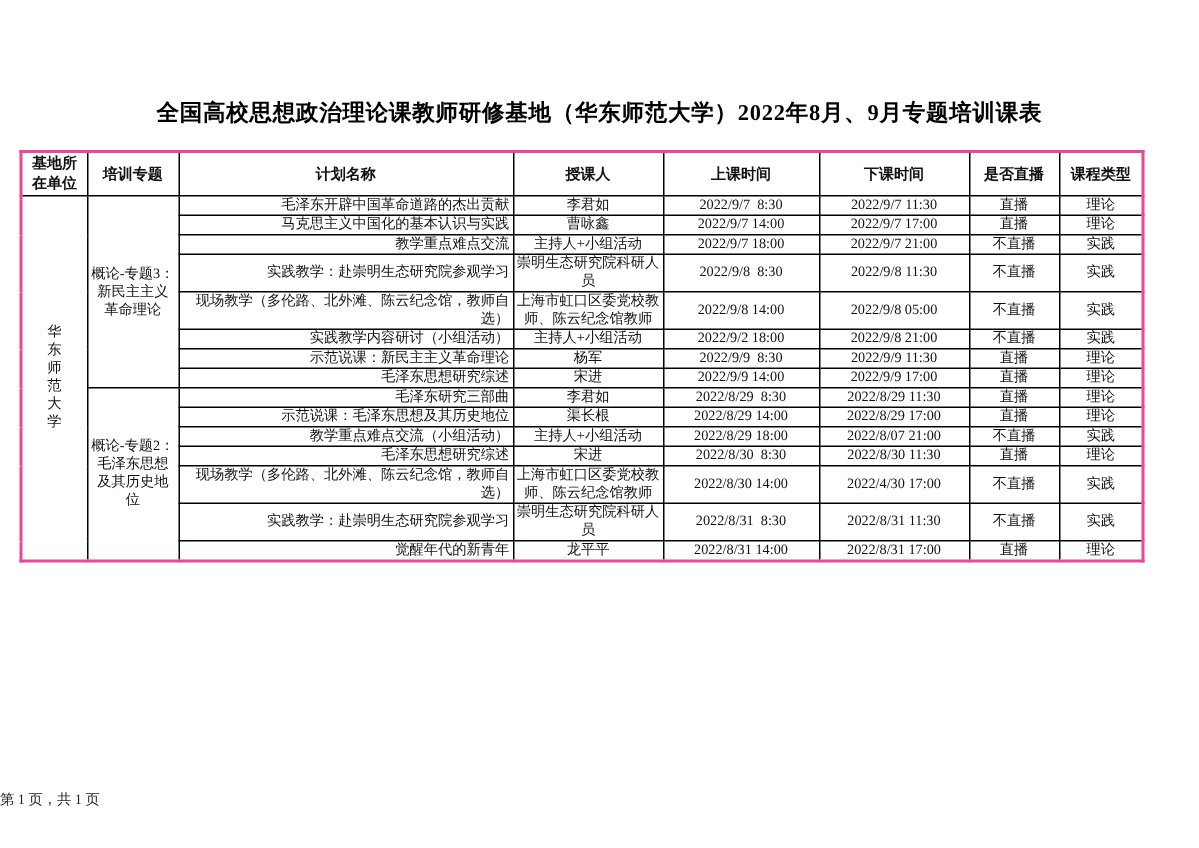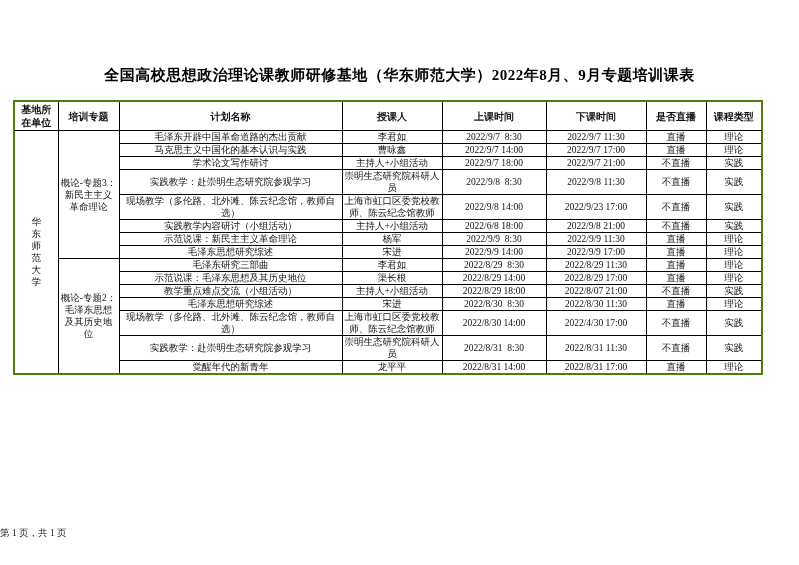--- a/index.html
+++ b/index.html
@@ -10,35 +10,35 @@
   }
   .sheet { position:relative; width:653px; height:565px; background:#ffffff; }
   .title {
     position:absolute; top:66px; left:0; width:799px;
     text-align:center; font-size:15px; font-weight:bold;
     letter-spacing:0.5px; color:#000;
   }
   table.schedule {
     position:absolute; left:13px; top:100px; width:748px;
     border-collapse:collapse; table-layout:fixed;
-    border:2px solid #4d7c0f;
+    border:2px solid #ec4899;
   }
   .schedule th, .schedule td {
     border:1px solid #000;
     font-size:9.5px; line-height:12px;
     padding:0 2px;
     text-align:center; vertical-align:middle;
     overflow:hidden;
     word-break:break-all;
   }
   .schedule th {
     font-weight:bold; font-size:10px; line-height:13px; height:28px;
   }
   .schedule td { height:12px; }
-  .schedule td.plan { text-align:center; }
+  .schedule td.plan { text-align:right; }
   .schedule td.time { white-space:pre; }
   .schedule td.unit { padding:0 16px;margin-top:20px; }
   .footer {
     position:absolute; top:527px; left:0; width:799px;
     font-size:9.5px; color:#222;
   }
 </style>
 </head>
 <body>
 
@@ -82,47 +82,47 @@
         </tr>
         <tr>
           <td class="plan">马克思主义中国化的基本认识与实践</td>
           <td>曹咏鑫</td>
           <td class="time">2022/9/7 14:00</td>
           <td class="time">2022/9/7 17:00</td>
           <td>直播</td>
           <td>理论</td>
         </tr>
         <tr>
-          <td class="plan">学术论文写作研讨</td>
+          <td class="plan">教学重点难点交流</td>
           <td>主持人+小组活动</td>
           <td class="time">2022/9/7 18:00</td>
           <td class="time">2022/9/7 21:00</td>
           <td>不直播</td>
           <td>实践</td>
         </tr>
         <tr>
           <td class="plan">实践教学：赴崇明生态研究院参观学习</td>
           <td>崇明生态研究院科研人员</td>
           <td class="time">2022/9/8  8:30</td>
           <td class="time">2022/9/8 11:30</td>
           <td>不直播</td>
           <td>实践</td>
         </tr>
         <tr>
           <td class="plan">现场教学（多伦路、北外滩、陈云纪念馆，教师自选）</td>
           <td>上海市虹口区委党校教师、陈云纪念馆教师</td>
           <td class="time">2022/9/8 14:00</td>
-          <td class="time">2022/9/23 17:00</td>
+          <td class="time">2022/9/8 05:00</td>
           <td>不直播</td>
           <td>实践</td>
         </tr>
         <tr>
           <td class="plan">实践教学内容研讨（小组活动）</td>
           <td>主持人+小组活动</td>
-          <td class="time">2022/6/8 18:00</td>
+          <td class="time">2022/9/2 18:00</td>
           <td class="time">2022/9/8 21:00</td>
           <td>不直播</td>
           <td>实践</td>
         </tr>
         <tr>
           <td class="plan">示范说课：新民主主义革命理论</td>
           <td>杨军</td>
           <td class="time">2022/9/9  8:30</td>
           <td class="time">2022/9/9 11:30</td>
           <td>直播</td>

